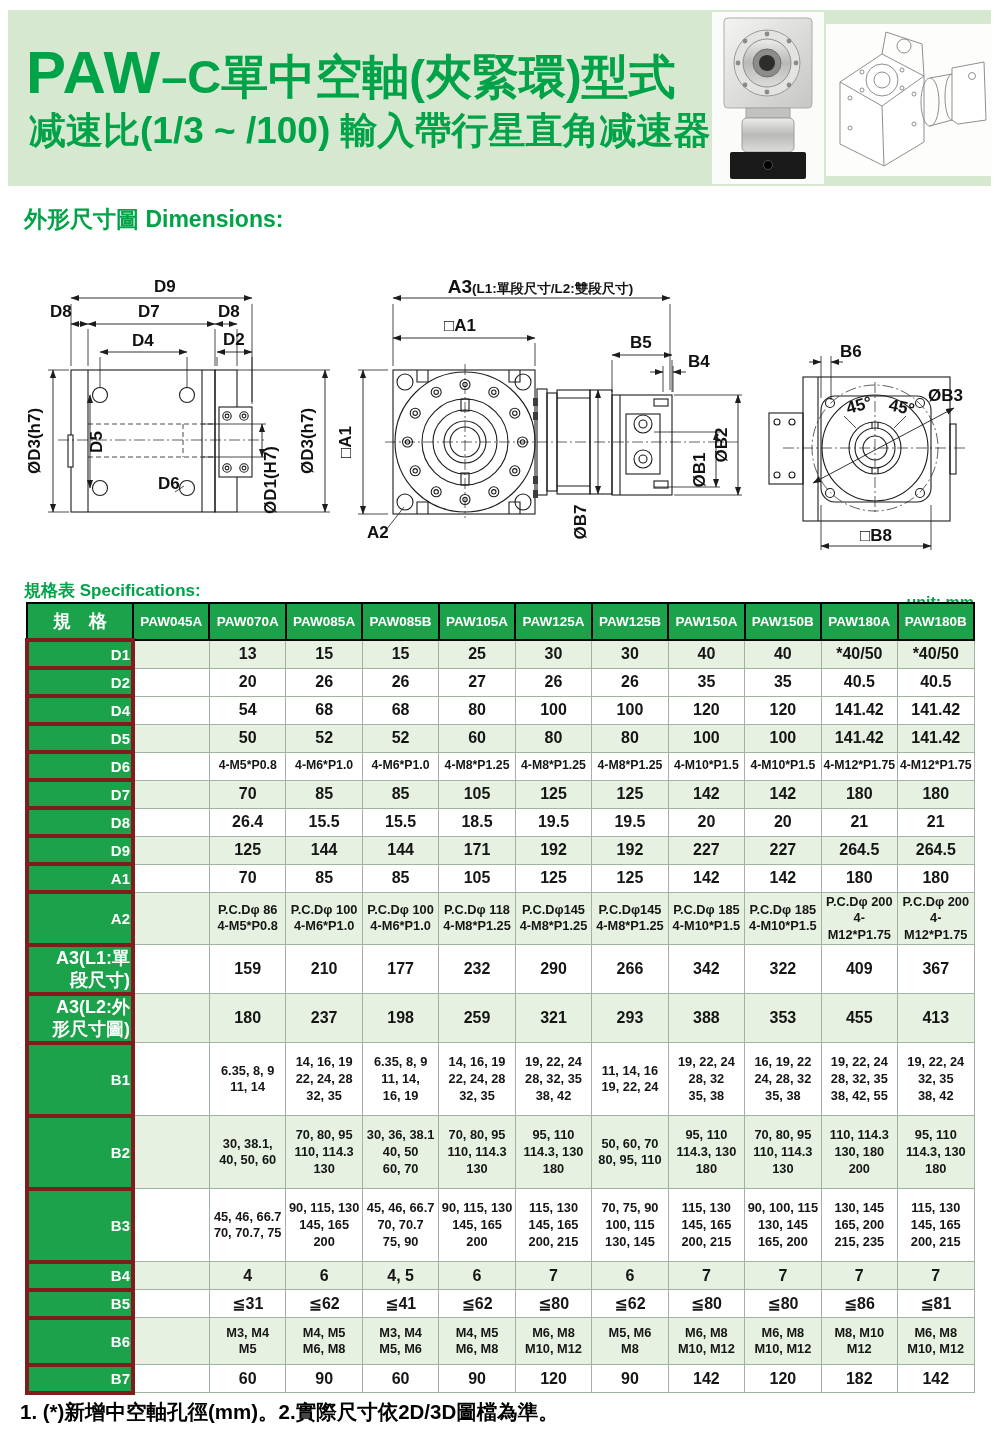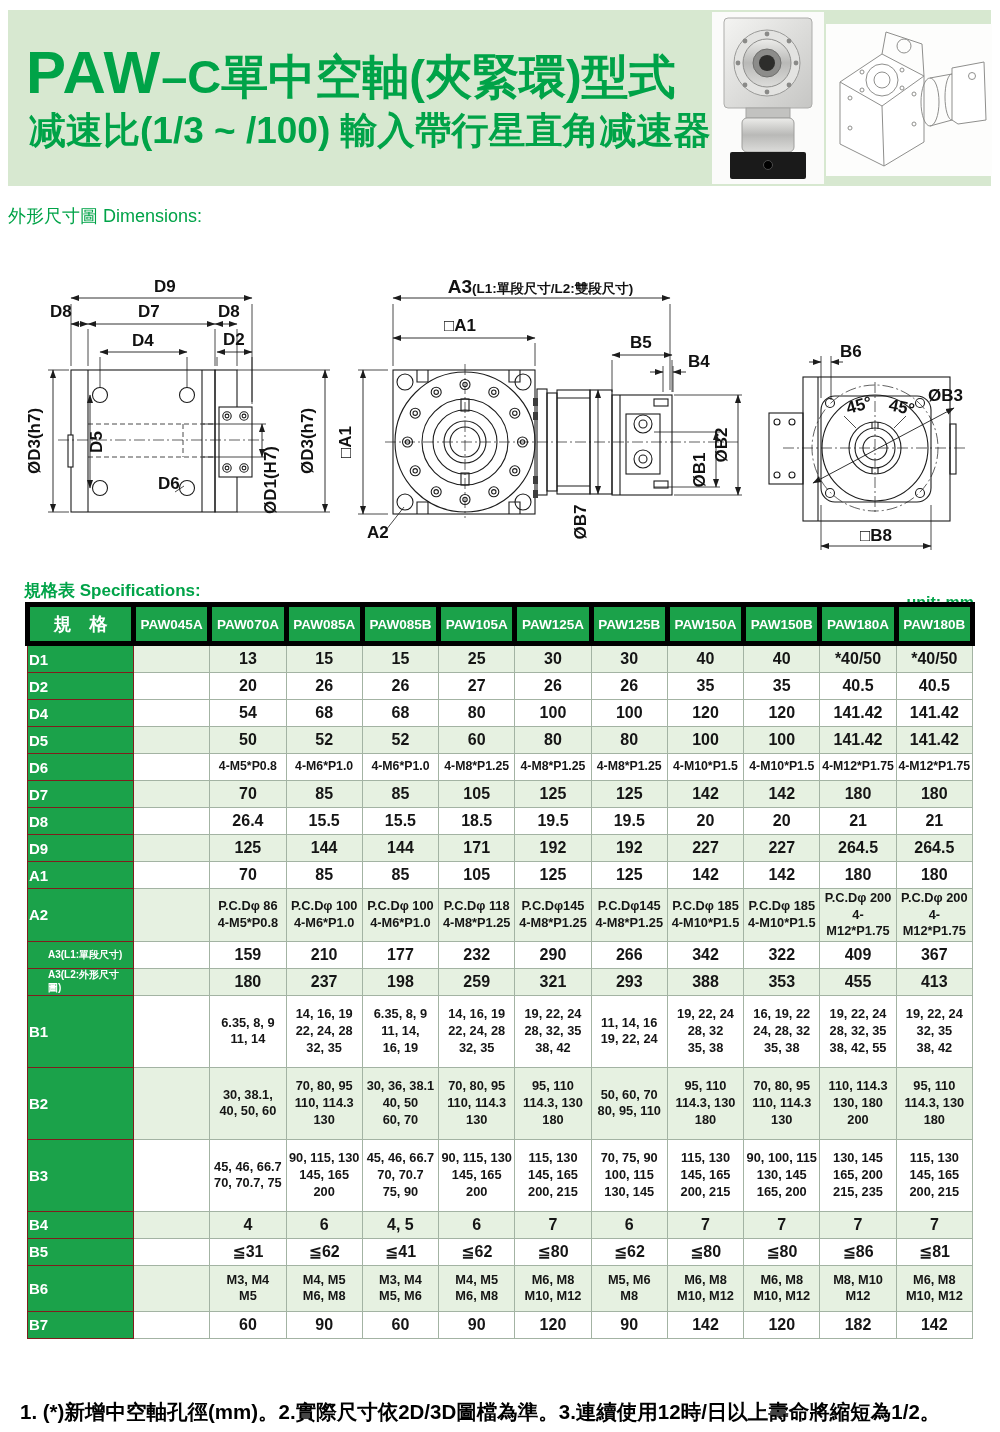--- a/index.html
+++ b/index.html
@@ -16,43 +16,43 @@
   
   .band{position:absolute;left:8px;top:10px;width:983px;height:176px;background:var(--band);}
   .title1{position:absolute;left:18px;top:8px;color:var(--green);font-weight:bold;white-space:nowrap;margin-top:20px;}
   .title1 .big{font-size:60px;letter-spacing:1px;vertical-align:baseline;}
   .title1 .rest{font-size:47px;vertical-align:baseline;}
   .title2{position:absolute;left:21px;top:96px;color:var(--green);font-weight:bold;font-size:37px;white-space:nowrap;}
   .photocard{position:absolute;left:704px;top:2px;width:112px;height:172px;background:#fbfbfa;}
   .sketchcard{position:absolute;left:818px;top:14px;width:166px;height:152px;background:#fdfdfc;}
 
   
-  .dim-label{position:absolute;left:8px;top:204px;color:var(--green);font-weight:normal;font-size:18px;}
+  .dim-label{position:absolute;left:24px;top:204px;color:var(--green);font-weight:bold;font-size:23px;}
   .spec-label{position:absolute;left:24px;top:579px;color:var(--green);font-weight:bold;font-size:17px;}
   .unit-label{position:absolute;right:26px;top:594px;color:var(--green);font-weight:bold;font-size:16px;}
 
   
   #drawings{position:absolute;left:20px;top:252px;width:960px;height:322px;}
   #drawings svg{display:block}
   .st{stroke:#1c1c1c;stroke-width:1.1;fill:none;}
   .stw{stroke:#1c1c1c;stroke-width:1.1;fill:#fff;}
   .thin{stroke:#1c1c1c;stroke-width:0.8;fill:none;}
   .dash{stroke:#1c1c1c;stroke-width:0.8;fill:none;stroke-dasharray:5 3;}
   .cdot{stroke:#1c1c1c;stroke-width:0.7;fill:none;stroke-dasharray:11 3 2 3;}
   .dim{stroke:#1c1c1c;stroke-width:0.9;fill:none;}
   text.lbl{font-family:"Liberation Sans",sans-serif;font-weight:bold;font-size:17px;fill:#111;}
   text.lbl2{font-family:"Liberation Sans",sans-serif;font-weight:bold;font-size:13.5px;fill:#111;}
   text.lblBig{font-family:"Liberation Sans",sans-serif;font-weight:bold;font-size:19px;fill:#111;}
 
   
   #spec-table{position:absolute;left:25px;top:602px;border-collapse:collapse;width:950px;table-layout:fixed;}
-  #spec-table th.colhead{background:var(--tg);color:#fff;border:5px solid #000000;font-size:13.5px;font-weight:bold;height:34px;text-align:center;padding:0;}
+  #spec-table th.colhead{background:var(--tg);color:#fff;border:2px solid #000000;font-size:13.5px;font-weight:bold;height:34px;text-align:center;padding:0;}
   #spec-table th.colhead.first{font-size:18px;}
-  #spec-table td.rowlabel{background:var(--tg);color:#fff;border:1px solid #7f1d1d;font-weight:bold;font-size:15px;text-align:left;padding:0 1px;}
-  #spec-table td.rowlabel.smalllbl{font-size:10px;line-height:1.25;padding-left:20px;}
+  #spec-table td.rowlabel{background:var(--tg);color:#fff;border:4px solid #7f1d1d;font-weight:bold;font-size:15px;text-align:right;padding:0 1px;}
+  #spec-table td.rowlabel.smalllbl{font-size:18px;line-height:1.25;padding-left:20px;}
   #spec-table td.val{border:1px solid var(--bordergrey);text-align:center;font-weight:bold;color:#151515;font-size:16px;white-space:pre-line;padding:1px 1px;line-height:1.25;}
   #spec-table td.val.dense{font-size:12.3px;}
   #spec-table td.val.multi{font-size:12.8px;line-height:1.3;}
   #spec-table tr.odd td.val{background:var(--lg);}
   #spec-table tr.even td.val{background:#fff;}
   #spec-table tr.h1 td{height:24px;}
   #spec-table tr.h2 td{height:43px;}
   #spec-table tr.h3 td{height:69px;}
 
   
@@ -745,16 +745,15 @@
           <td class="val">120</td>
           <td class="val">182</td>
           <td class="val">142</td>
         </tr>
       </tbody>
     </table>
 
   <div id="footnotes">
       <span>1. (*)新增中空軸孔徑(mm)。</span>
       <span>2.實際尺寸依2D/3D圖檔為準。</span>
-      <span>3.連續使用12時/日以上壽命將縮短為1/2。</span>
     </div>
 
 </div>
 
 </body></html>

